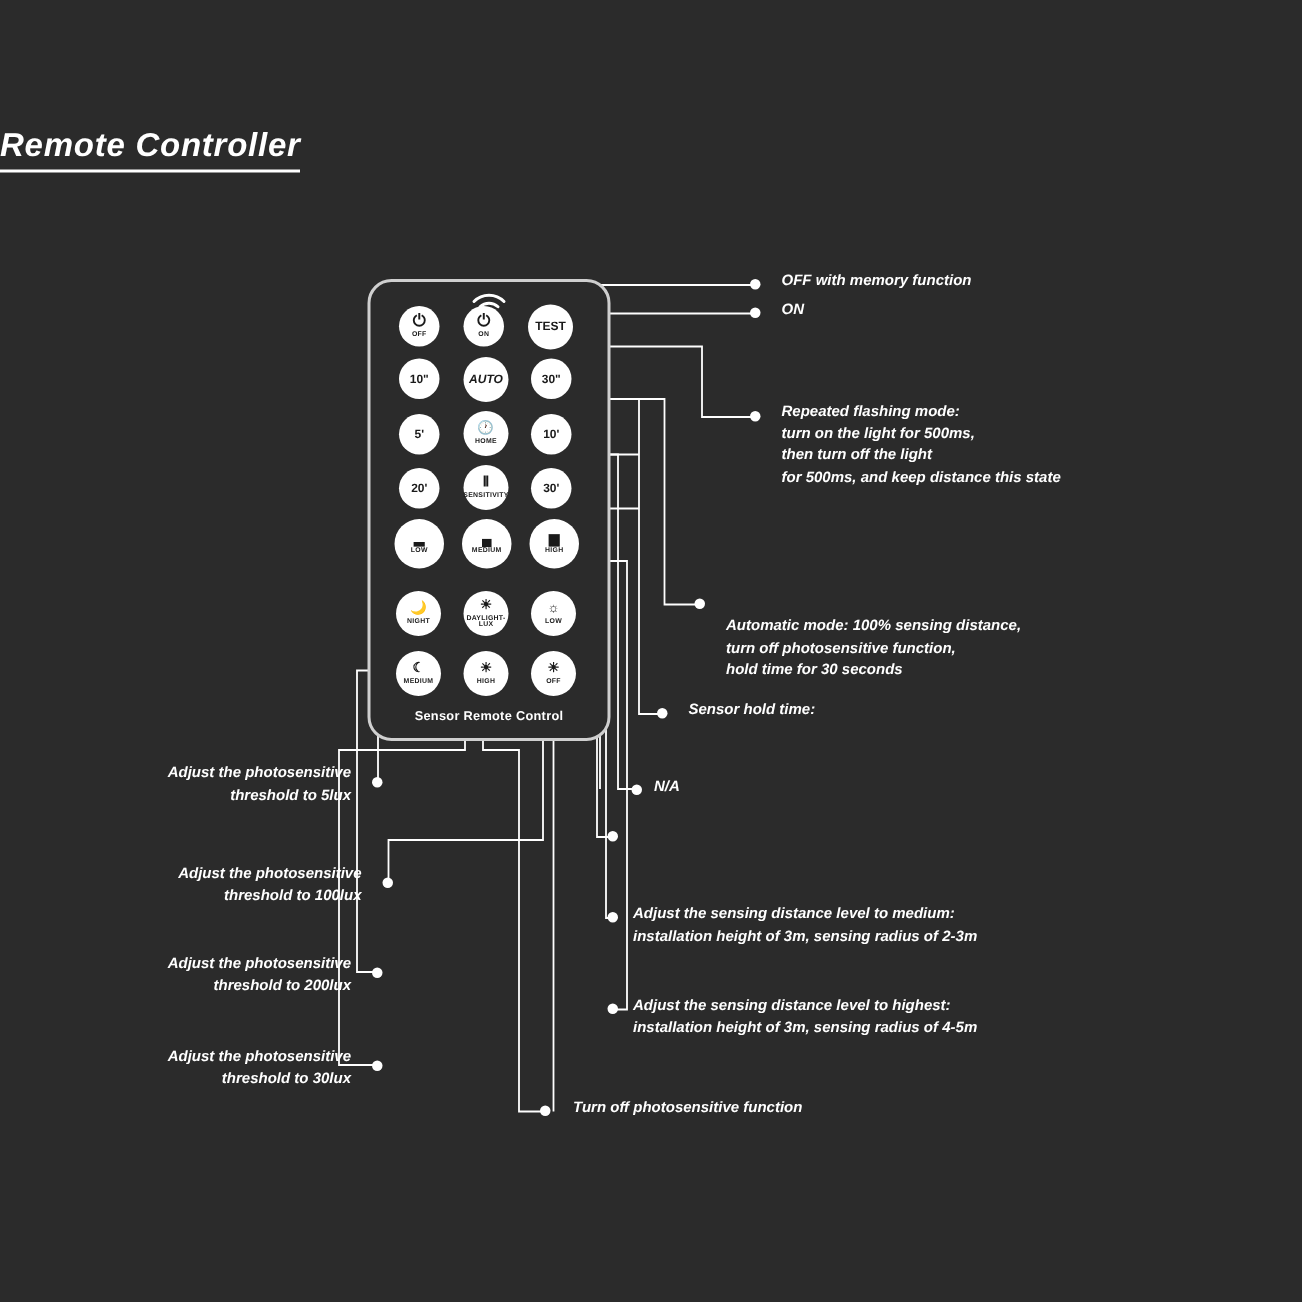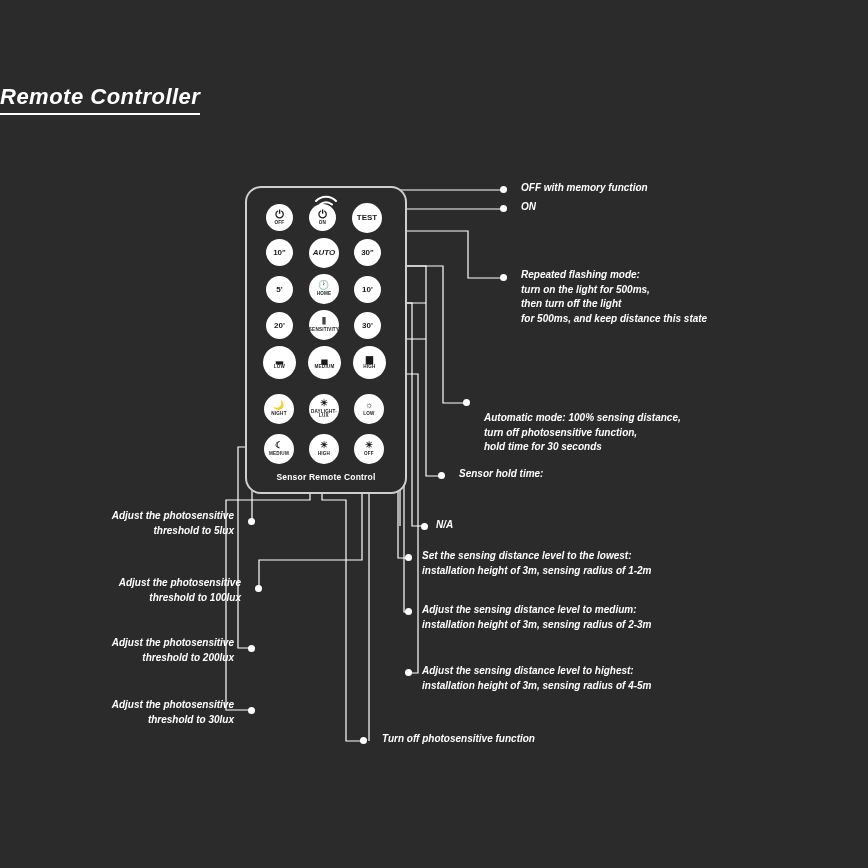--- a/index.html
+++ b/index.html
@@ -214,22 +214,20 @@
 turn off photosensitive function,
 hold time for 30 seconds</div>
 
   <div class="dot" style="left:438px;top:472px;"></div>
   <div class="callout" style="left:459px;top:467px;">Sensor hold time:</div>
 
   <div class="dot" style="left:421px;top:523px;"></div>
   <div class="callout" style="left:436px;top:518px;">N/A</div>
 
   <div class="dot" style="left:405px;top:554px;"></div>
-  <div class="callout" style="left:422px;top:549px;white-space:pre;">Set the sensing distance level to the lowest:
-installation height of 3m, sensing radius of 1-2m</div>
 
   <div class="dot" style="left:405px;top:608px;"></div>
   <div class="callout" style="left:422px;top:603px;white-space:pre;">Adjust the sensing distance level to medium:
 installation height of 3m, sensing radius of 2-3m</div>
 
   <div class="dot" style="left:405px;top:669px;"></div>
   <div class="callout" style="left:422px;top:664px;white-space:pre;">Adjust the sensing distance level to highest:
 installation height of 3m, sensing radius of 4-5m</div>
 
   <div class="dot" style="left:360px;top:737px;"></div>

